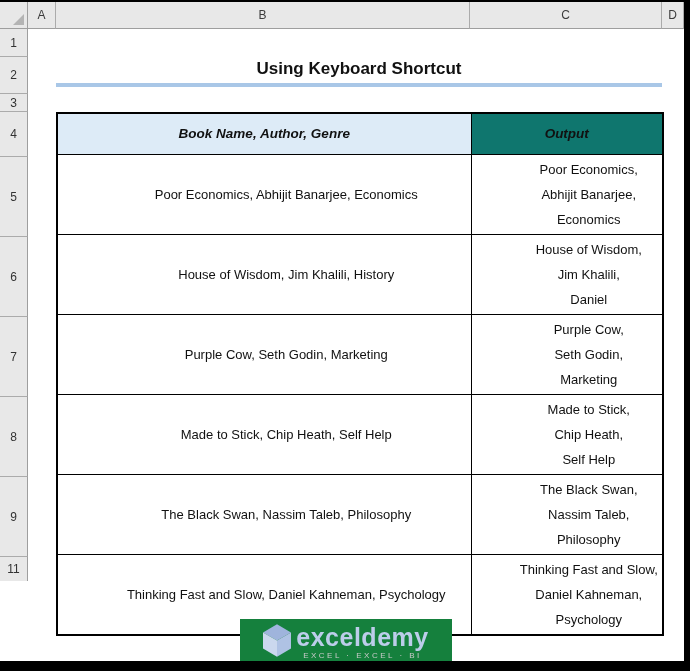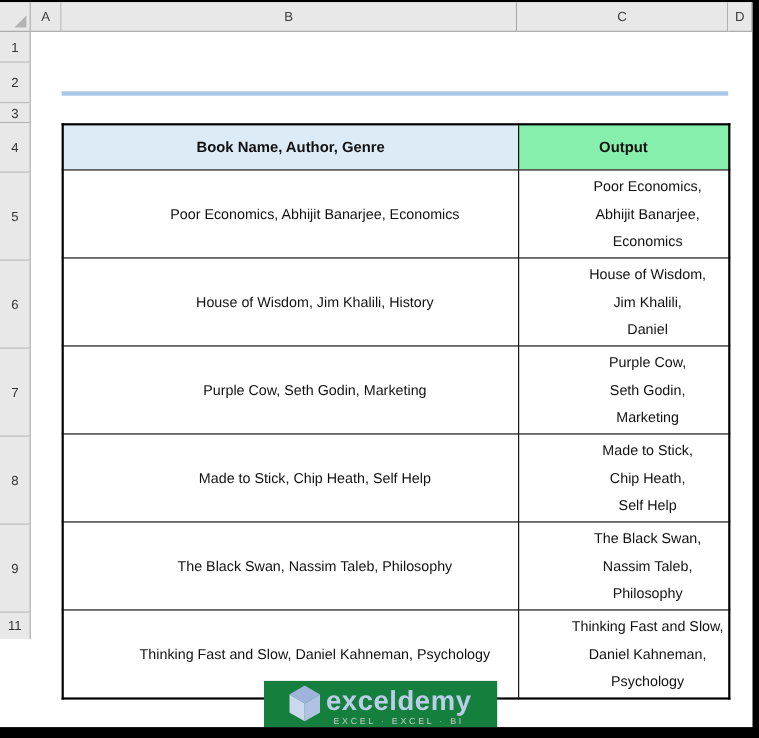--- a/index.html
+++ b/index.html
@@ -58,23 +58,23 @@
     position:absolute; left:28px; top:83px; width:606px;
     border-collapse:collapse; table-layout:fixed;
     border:2px solid #000;
   }
   table.books col.c-input { width:414px; }
   table.books col.c-output { width:192px; }
   table.books th, table.books td {
     border:1.5px solid #000; text-align:center; vertical-align:middle;
     font-size:13px; color:#111; padding:2px 4px;
   }
-  table.books th { height:41px; font-weight:bold; font-size:13.5px; }
+  table.books th { height:41px; font-weight:bold; font-size:13.5px;font-style:italic; }
   th.th-input  { background:#DDEBF7; }
-  th.th-output { background:#86efac; }
+  th.th-output { background:#0f766e; }
   table.books td { height:77px;padding-left:48px; }
   td.td-output { white-space:pre-line; line-height:25px; }
 
   
   .watermark {
     position:absolute; left:212px; top:590px; width:212px; height:46px;
     background:#15803d; display:flex; align-items:center; justify-content:center;
     gap:5px; z-index:5;
   }
   .wm-text-col { display:flex; flex-direction:column; align-items:center; }
@@ -110,20 +110,21 @@
       <div class="row-header" style="height:45px">4</div>
       <div class="row-header" style="height:80px">5</div>
       <div class="row-header" style="height:80px">6</div>
       <div class="row-header" style="height:80px">7</div>
       <div class="row-header" style="height:80px">8</div>
       <div class="row-header" style="height:80px">9</div>
       <div class="row-header" style="height:24px; border-bottom:none">11</div>
     </div>
 
     <div class="sheet">
+      <div class="title">Using Keyboard Shortcut</div>
       <div class="title-underline"></div>
 
       <table class="books">
         <colgroup>
             <col class="c-input">
             <col class="c-output">
           </colgroup>
         <thead>
           <tr>
             <th class="th-input">Book Name, Author, Genre</th>

